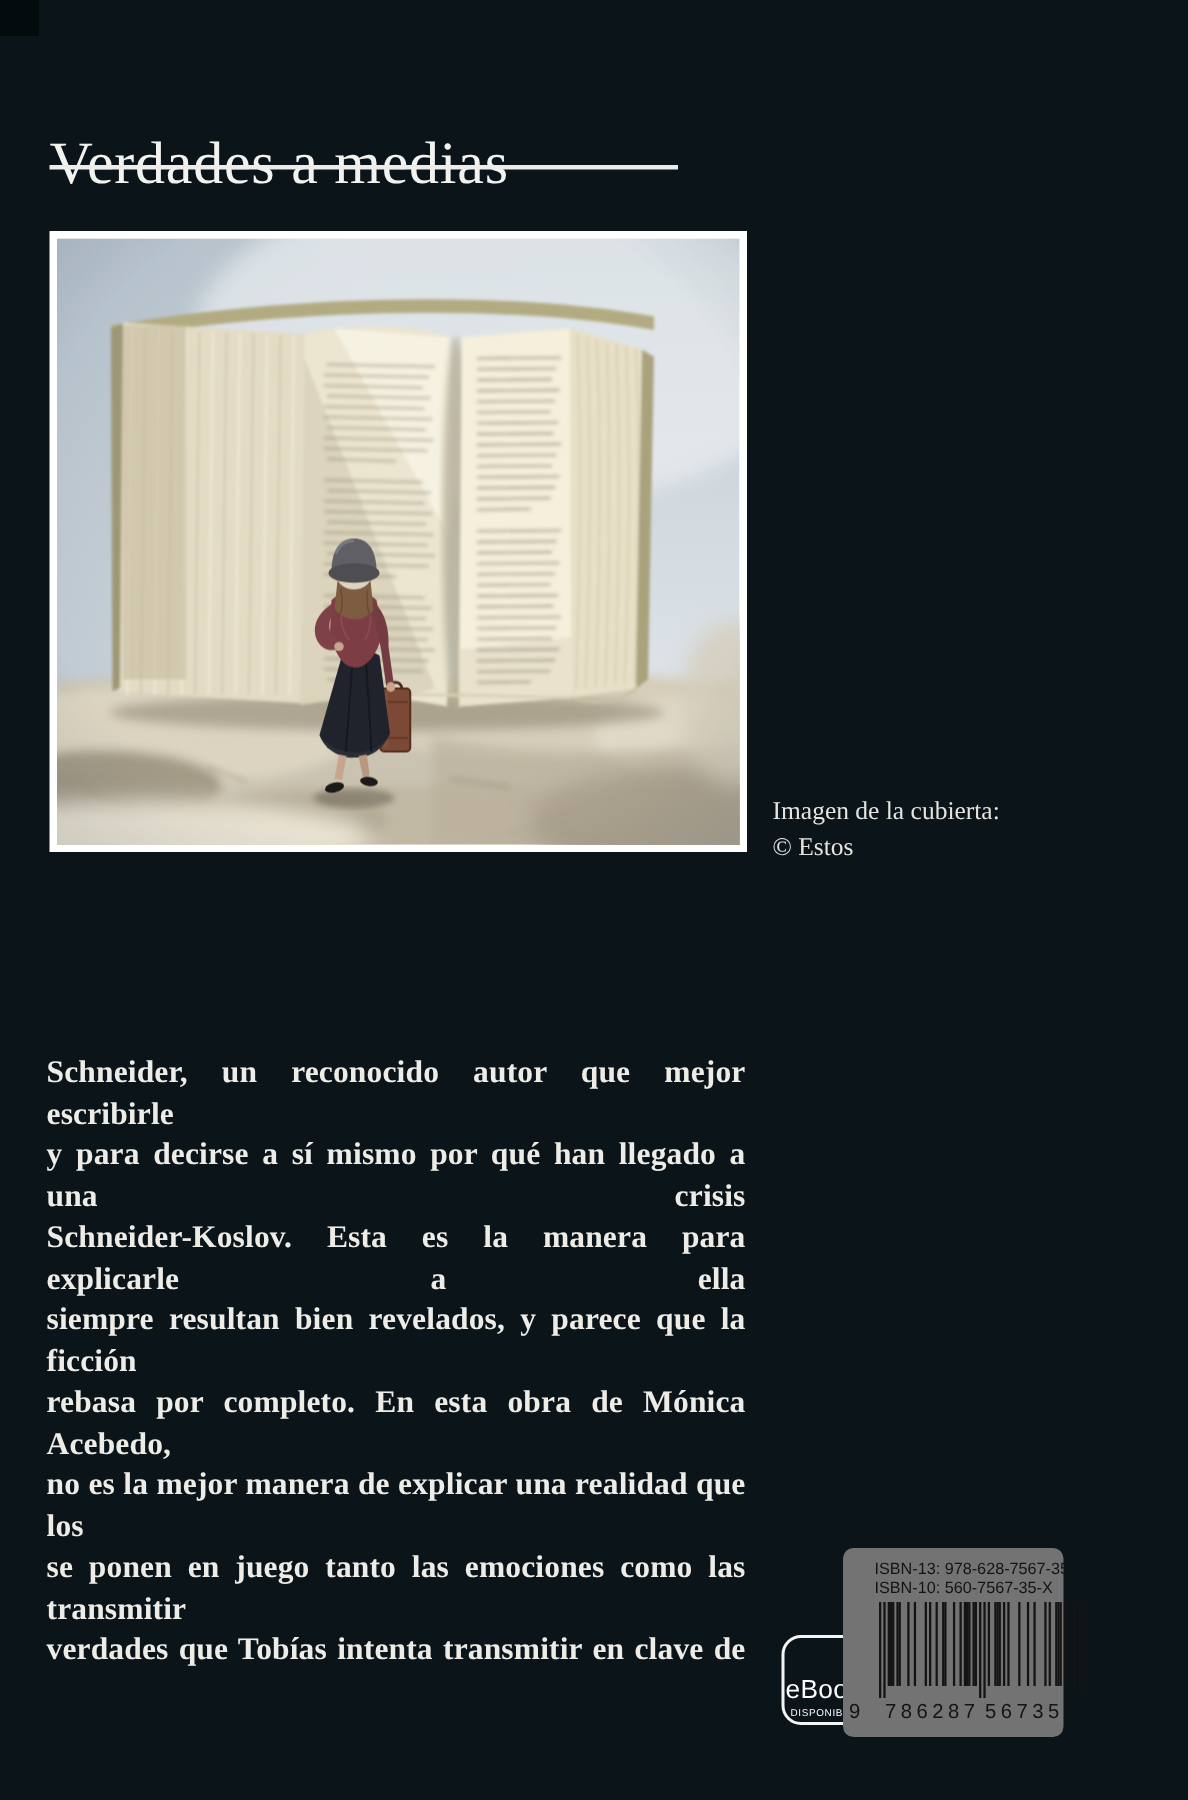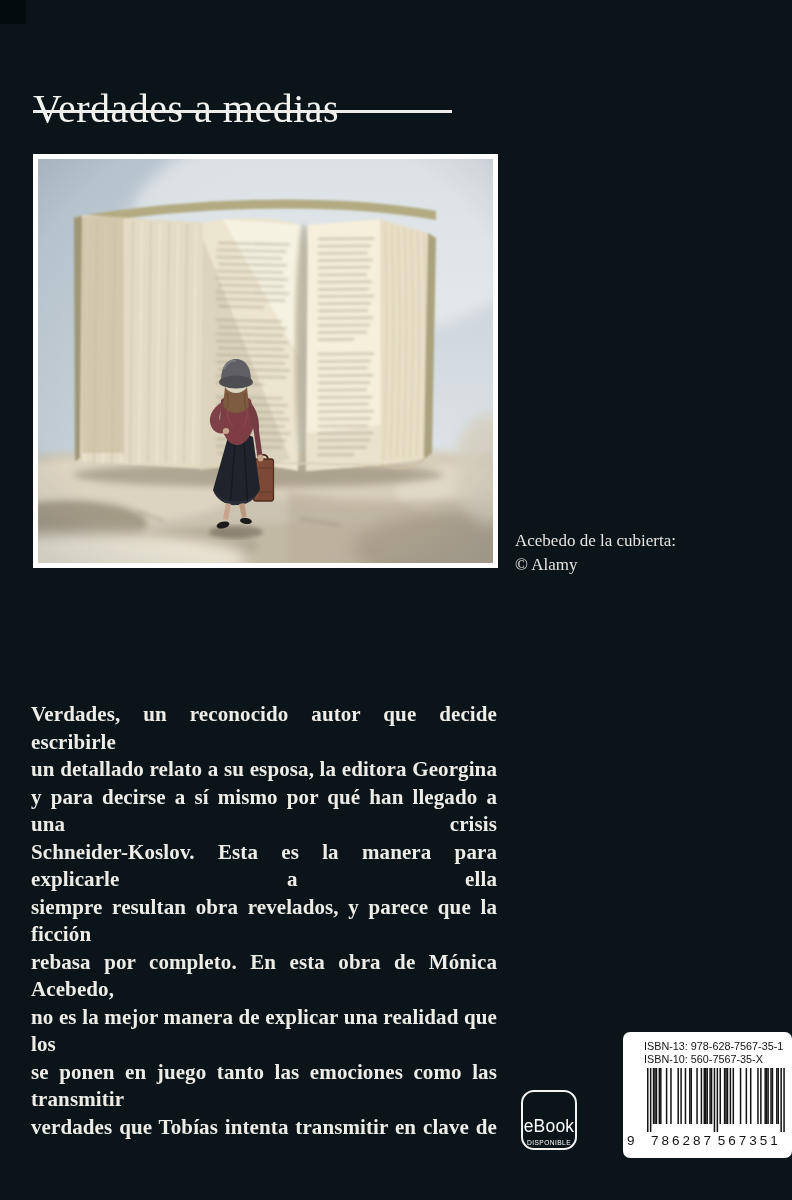--- a/index.html
+++ b/index.html
@@ -17,21 +17,21 @@
   .synopsis{position:absolute;left:31px;top:701px;width:466px;color:#eeece6;font-size:21px;
             line-height:27.5px;font-weight:700;letter-spacing:.1px;}
   .syn-line{text-align:justify;text-align-last:justify;}
   .syn-line .indent{display:inline-block;width:30px;}
   .syn-line i{font-style:italic;}
   .ebook-badge{position:absolute;left:521px;top:1090px;width:56px;height:60px;box-sizing:border-box;
                border:2.5px solid #f4f4f3;border-radius:13px;text-align:center;color:#ffffff;
                font-family:"Liberation Sans", sans-serif;}
   .ebook-title{font-size:17.5px;margin-top:24px;letter-spacing:.2px;}
   .ebook-sub{font-size:6.6px;letter-spacing:.45px;margin-top:2px;}
-  .isbn-box{position:absolute;left:623px;top:1032px;width:169px;height:126px;background:#ffffff;
+  .isbn-box{position:absolute;left:562px;top:1032px;width:147px;height:126px;background:#737373;
             border-radius:7px;color:#141414;font-family:"Liberation Sans", sans-serif;}
   .isbn-lines{padding:8px 0 0 21px;font-size:10.8px;line-height:13px;white-space:nowrap;}
   .barcode-wrap{margin:2px 0 0 2px;}
 </style>
 </head>
 <body>
 
 <div class="page">
 
   <div class="corner-shade"></div>
@@ -231,30 +231,29 @@
         <path d="M183,222 C183,206 190,200 198,200 C206,200 213,206 213,222 Z" fill="#5f5f65"></path>
         <ellipse cx="198" cy="223" rx="17" ry="6.5" fill="#4d4d52"></ellipse>
         <path d="M186,210 C188,204 193,201.5 198,201.5" stroke="#85858c" stroke-width="2" opacity="0.7" fill="none"></path>
       </g>
 
       <rect x="0" y="0" width="455" height="404" fill="url(#vig)"></rect>
     </svg>
   </figure>
 
   <div class="credit">
-    <div>Acebedo de la cubierta:</div>
-    <div>© Alamy</div>
+    <div>Imagen de la cubierta:</div>
+    <div>© Estos</div>
   </div>
 
   <div class="synopsis" id="synopsis">
-      <div class="syn-line">Verdades, un reconocido autor que decide escribirle</div>
-      <div class="syn-line">un detallado relato a su esposa, la editora Georgina</div>
+      <div class="syn-line">Schneider, un reconocido autor que mejor escribirle</div>
       <div class="syn-line">y para decirse a sí mismo por qué han llegado a una crisis</div>
       <div class="syn-line">Schneider-Koslov. Esta es la manera para explicarle a ella</div>
-      <div class="syn-line">siempre resultan obra revelados, y parece que la ficción</div>
+      <div class="syn-line">siempre resultan bien revelados, y parece que la ficción</div>
       <div class="syn-line">rebasa por completo. En esta obra de Mónica Acebedo,</div>
       <div class="syn-line">no es la mejor manera de explicar una realidad que los</div>
       <div class="syn-line">se ponen en juego tanto las emociones como las transmitir</div>
       <div class="syn-line">verdades que Tobías intenta transmitir en clave de</div>
     </div>
 
   <div class="ebook-badge">
     <div class="ebook-title">eBook</div>
     <div class="ebook-sub">DISPONIBLE</div>
   </div>

